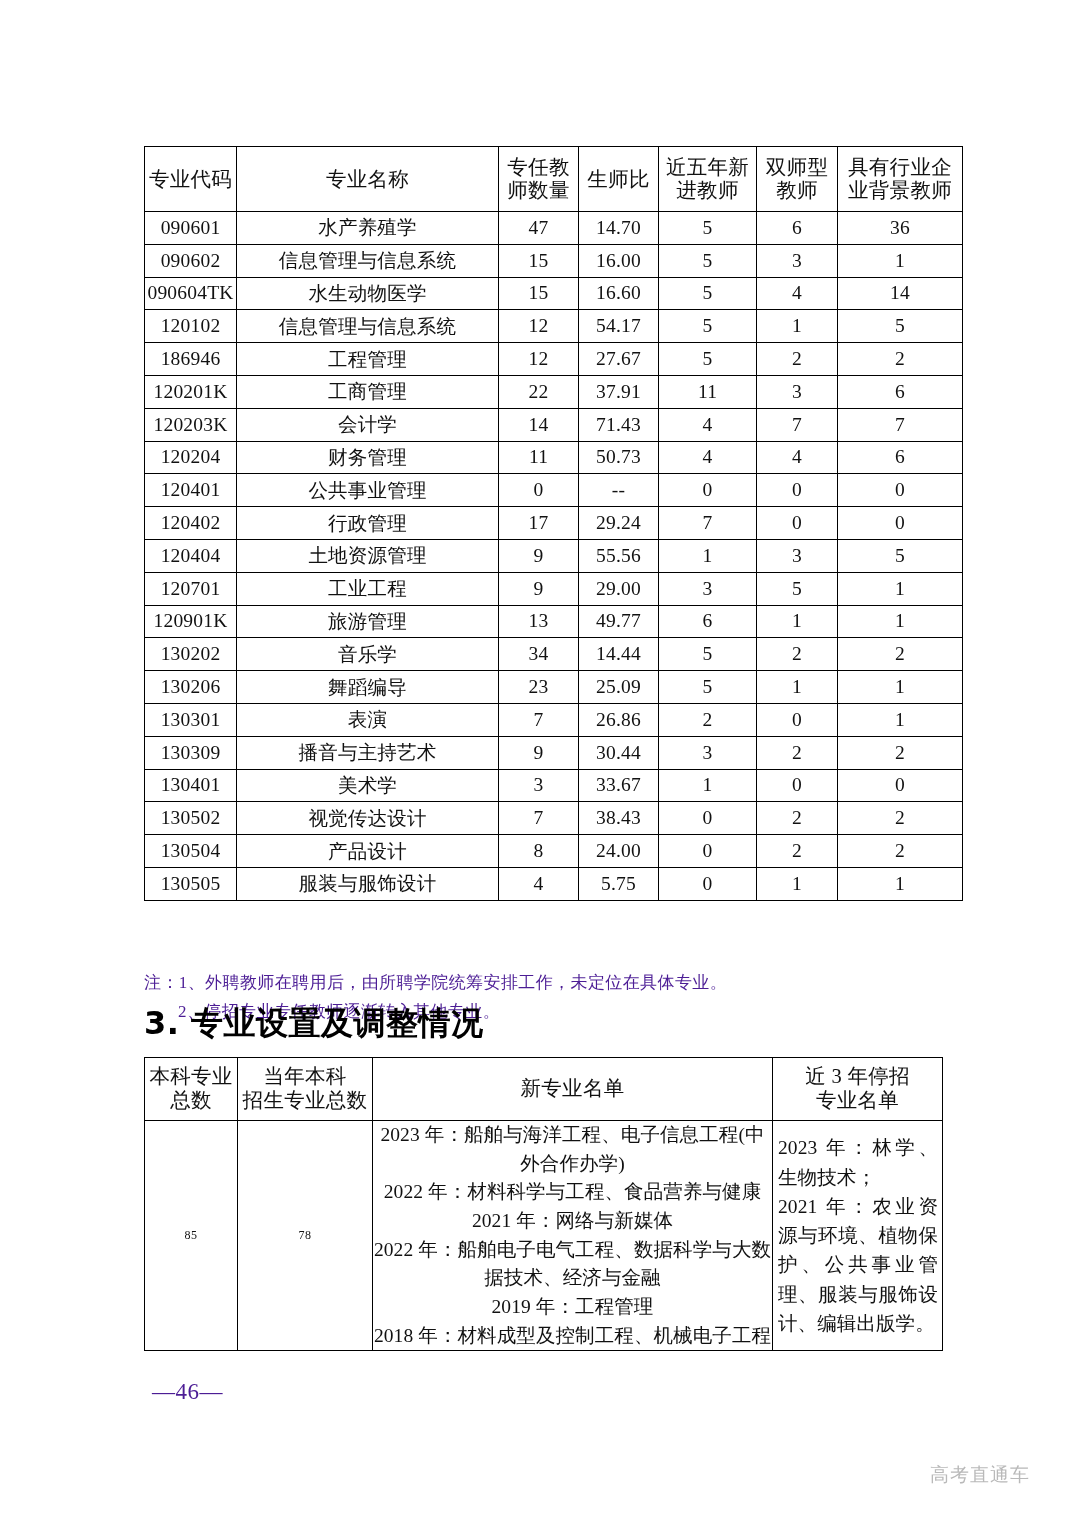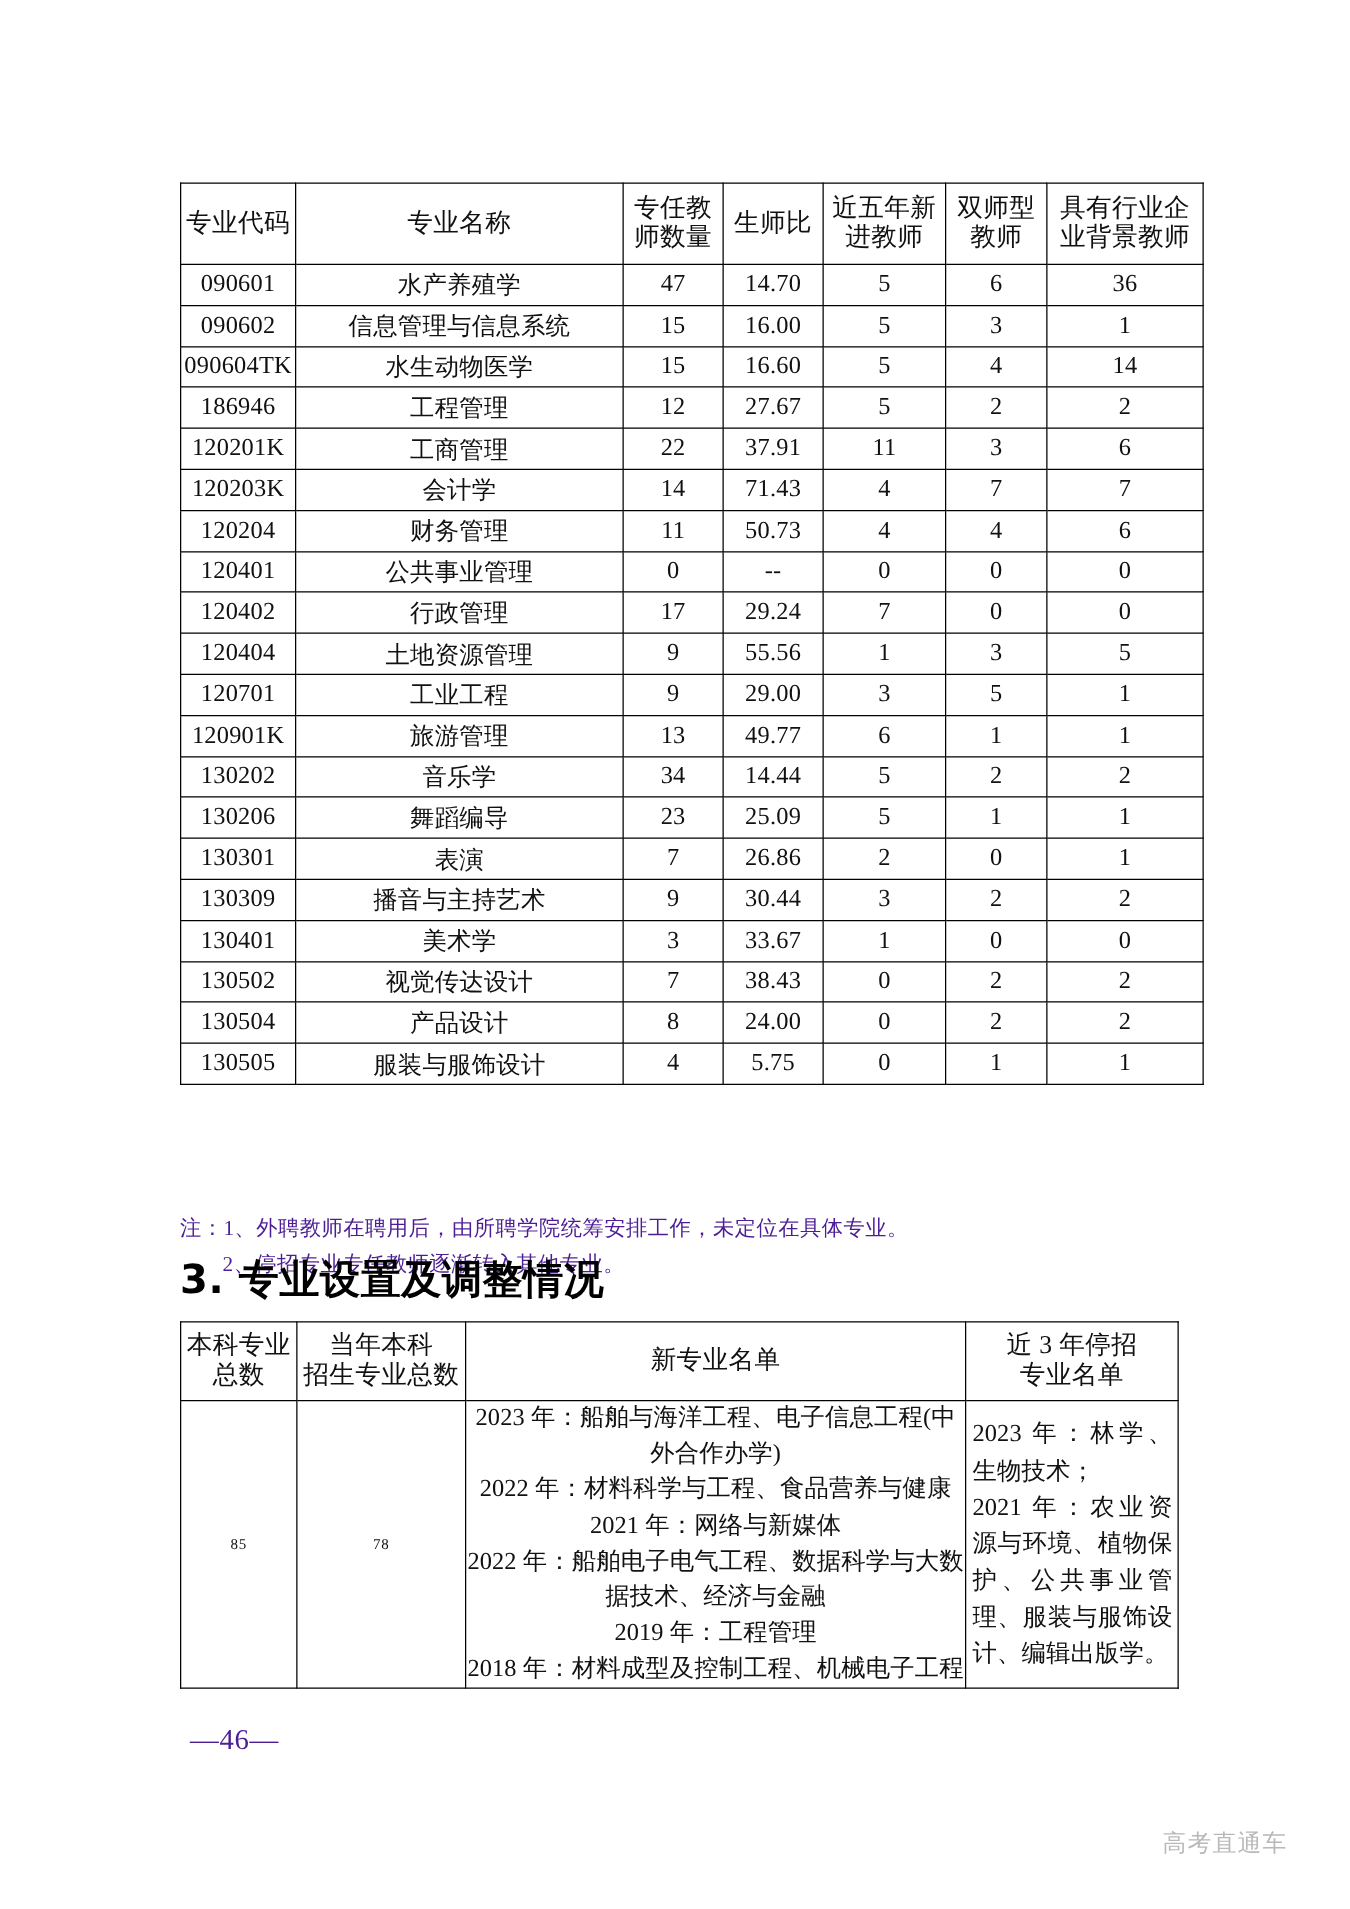--- a/index.html
+++ b/index.html
@@ -225,20 +225,29 @@
             <td class="num">1</td>
           </tr>
           <tr>
             <td class="num">090604TK</td>
             <td>水生动物医学</td>
             <td class="num">15</td>
             <td class="num">16.60</td>
             <td class="num">5</td>
             <td class="num">4</td>
             <td class="num">14</td>
+          </tr>
+          <tr>
+            <td class="num">120102</td>
+            <td>信息管理与信息系统</td>
+            <td class="num">12</td>
+            <td class="num">54.17</td>
+            <td class="num">5</td>
+            <td class="num">1</td>
+            <td class="num">5</td>
           </tr>
           <tr>
             <td class="num">186946</td>
             <td>工程管理</td>
             <td class="num">12</td>
             <td class="num">27.67</td>
             <td class="num">5</td>
             <td class="num">2</td>
             <td class="num">2</td>
           </tr>

